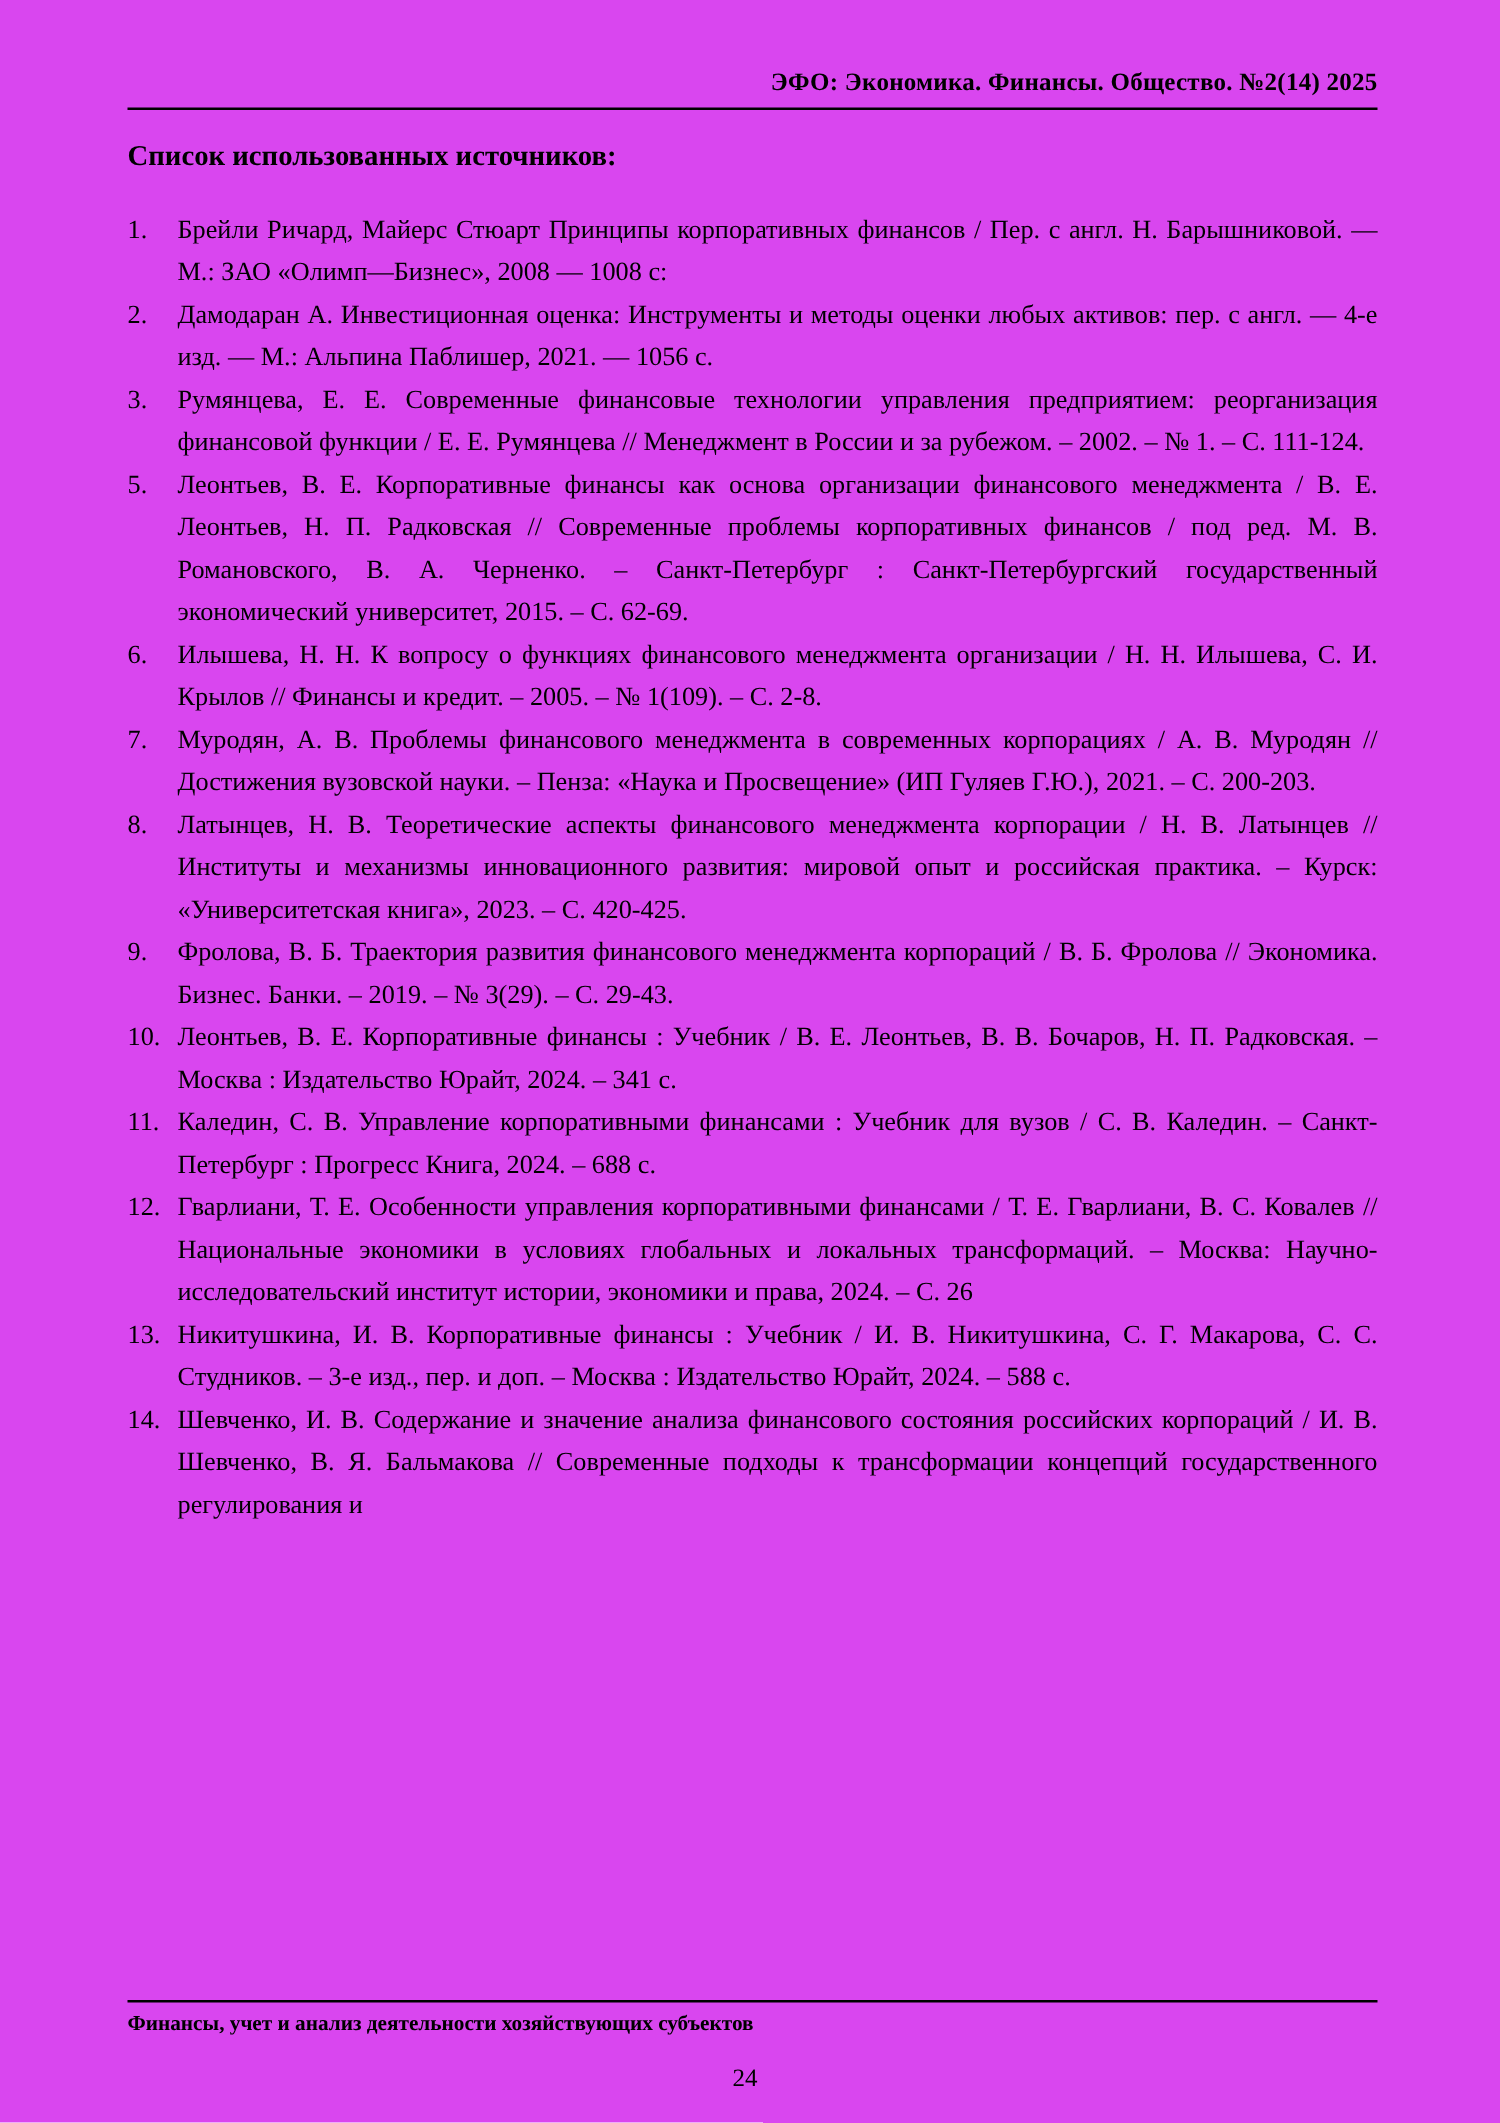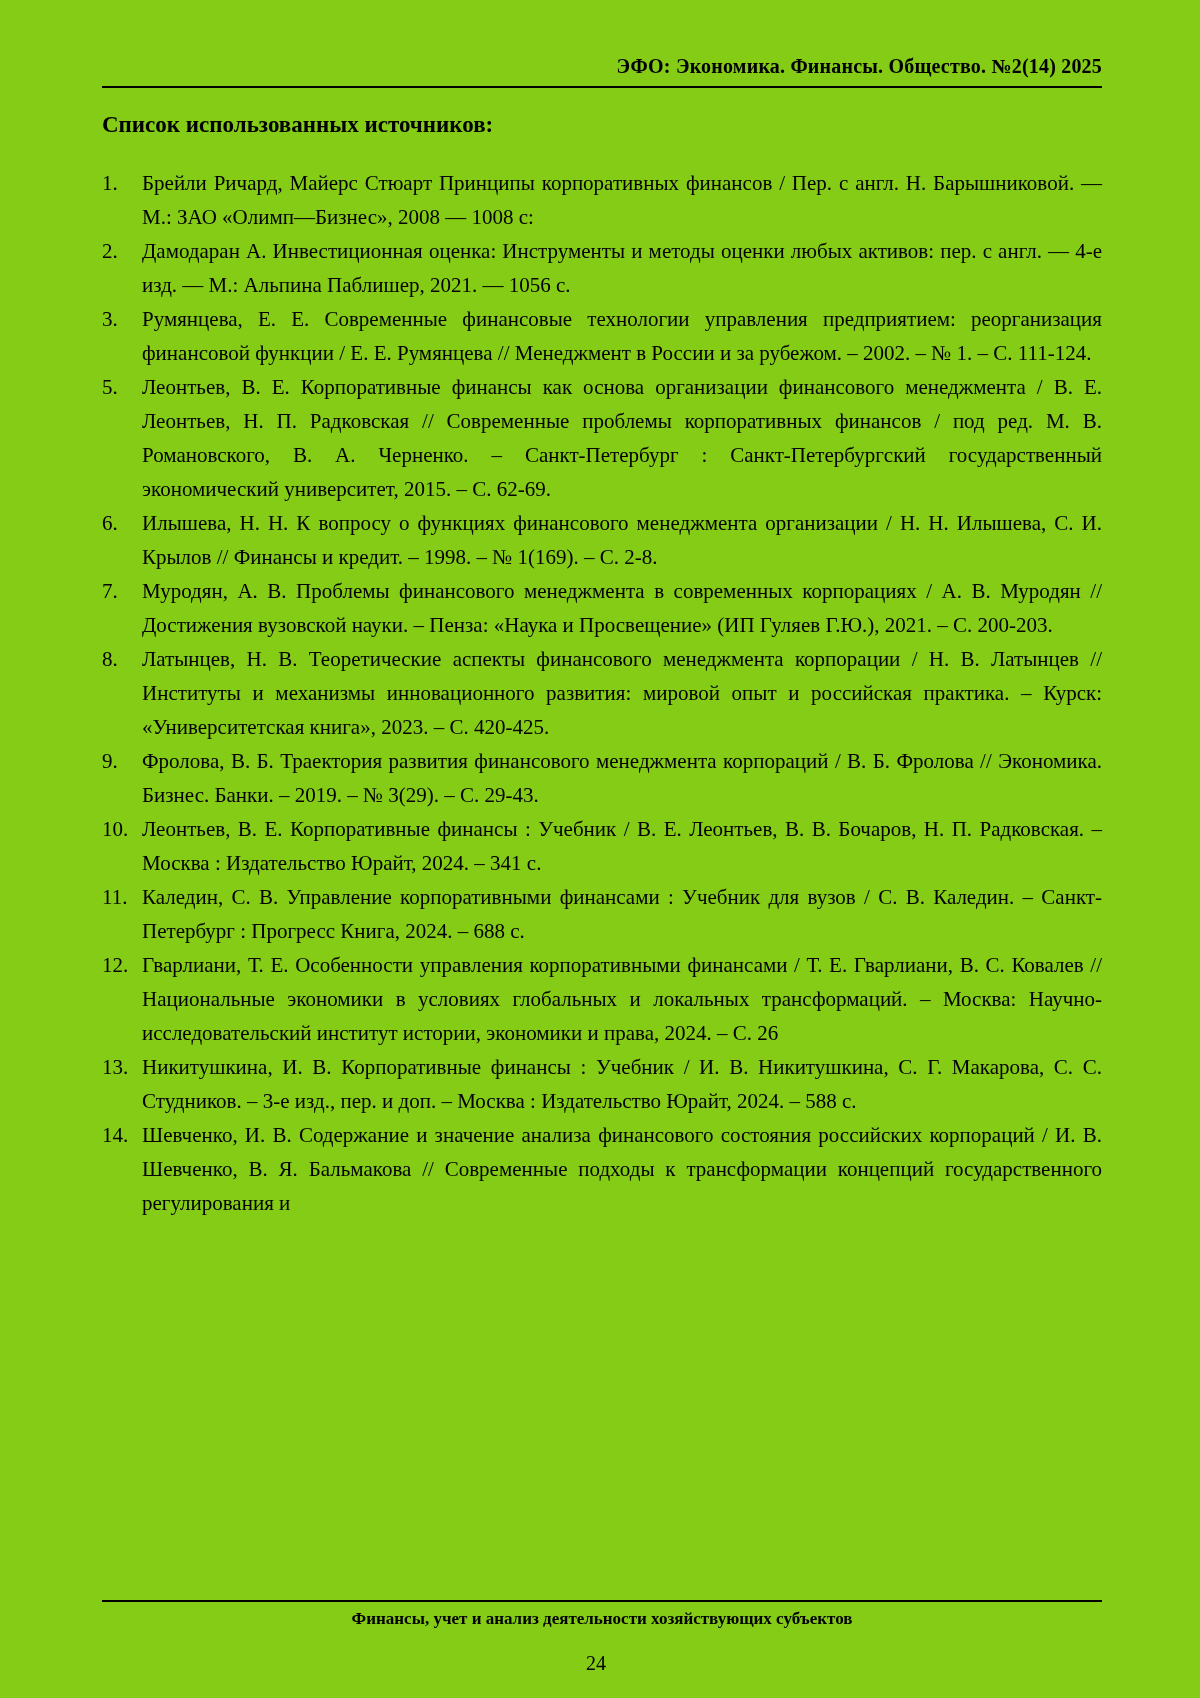--- a/index.html
+++ b/index.html
@@ -5,21 +5,21 @@
   html, body {
     margin: 0;
     padding: 0;
     background: #ffffff;
   }
   .page {
     position: relative;
     width: 1200px;
     height: 1698px;
     margin: 0 auto;
-    background: #84cc16;
+    background: #d946ef;
     box-sizing: border-box;
     padding: 54px 98px 22px 102px;
     display: flex;
     flex-direction: column;
     overflow: hidden;
     font-family: "Liberation Serif", "DejaVu Serif", serif;
     color: #000000;
   }
   .journal-header {
     text-align: right;
@@ -66,21 +66,21 @@
   .footer-rule {
     border: none;
     border-top: 2px solid #000000;
     margin: 0 0 6px 0;
     width: 100%;
   }
   .footer-text {
     font-weight: bold;
     font-size: 17px;
     line-height: 22px;
-    text-align: center;
+    text-align: left;
   }
   .page-number {
     text-align: center;
     font-size: 20px;
     line-height: 26px;
     padding-right: 12px;
     margin-top: 20px;
   }
 </style>
 </head>
@@ -92,21 +92,21 @@
 
   <hr class="rule">
 
   <h1 class="section-title">Список использованных источников:</h1>
 
   <ol class="references">
       <li class="reference"><span class="ref-num">1.</span><span>Брейли Ричард, Майерс Стюарт Принципы корпоративных финансов / Пер. с англ. Н. Барышниковой. — М.: ЗАО «Олимп—Бизнес», 2008 — 1008 с:</span></li>
       <li class="reference"><span class="ref-num">2.</span><span>Дамодаран А. Инвестиционная оценка: Инструменты и методы оценки любых активов: пер. с англ. — 4-е изд. — М.: Альпина Паблишер, 2021. — 1056 с.</span></li>
       <li class="reference"><span class="ref-num">3.</span><span>Румянцева, Е. Е. Современные финансовые технологии управления предприятием: реорганизация финансовой функции / Е. Е. Румянцева // Менеджмент в России и за рубежом. – 2002. – № 1. – С. 111-124.</span></li>
       <li class="reference"><span class="ref-num">5.</span><span>Леонтьев, В. Е. Корпоративные финансы как основа организации финансового менеджмента / В. Е. Леонтьев, Н. П. Радковская // Современные проблемы корпоративных финансов / под ред. М. В. Романовского, В. А. Черненко. – Санкт-Петербург : Санкт-Петербургский государственный экономический университет, 2015. – С. 62-69.</span></li>
-      <li class="reference"><span class="ref-num">6.</span><span>Илышева, Н. Н. К вопросу о функциях финансового менеджмента организации / Н. Н. Илышева, С. И. Крылов // Финансы и кредит. – 1998. – № 1(169). – С. 2-8.</span></li>
+      <li class="reference"><span class="ref-num">6.</span><span>Илышева, Н. Н. К вопросу о функциях финансового менеджмента организации / Н. Н. Илышева, С. И. Крылов // Финансы и кредит. – 2005. – № 1(109). – С. 2-8.</span></li>
       <li class="reference"><span class="ref-num">7.</span><span>Муродян, А. В. Проблемы финансового менеджмента в современных корпорациях / А. В. Муродян // Достижения вузовской науки. – Пенза: «Наука и Просвещение» (ИП Гуляев Г.Ю.), 2021. – С. 200-203.</span></li>
       <li class="reference"><span class="ref-num">8.</span><span>Латынцев, Н. В. Теоретические аспекты финансового менеджмента корпорации / Н. В. Латынцев // Институты и механизмы инновационного развития: мировой опыт и российская практика. – Курск: «Университетская книга», 2023. – С. 420-425.</span></li>
       <li class="reference"><span class="ref-num">9.</span><span>Фролова, В. Б. Траектория развития финансового менеджмента корпораций / В. Б. Фролова // Экономика. Бизнес. Банки. – 2019. – № 3(29). – С. 29-43.</span></li>
       <li class="reference"><span class="ref-num">10.</span><span>Леонтьев, В. Е. Корпоративные финансы : Учебник / В. Е. Леонтьев, В. В. Бочаров, Н. П. Радковская. – Москва : Издательство Юрайт, 2024. – 341 с.</span></li>
       <li class="reference"><span class="ref-num">11.</span><span>Каледин, С. В. Управление корпоративными финансами : Учебник для вузов / С. В. Каледин. – Санкт-Петербург : Прогресс Книга, 2024. – 688 с.</span></li>
       <li class="reference"><span class="ref-num">12.</span><span>Гварлиани, Т. Е. Особенности управления корпоративными финансами / Т. Е. Гварлиани, В. С. Ковалев // Национальные экономики в условиях глобальных и локальных трансформаций. – Москва: Научно-исследовательский институт истории, экономики и права, 2024. – С. 26</span></li>
       <li class="reference"><span class="ref-num">13.</span><span>Никитушкина, И. В. Корпоративные финансы : Учебник / И. В. Никитушкина, С. Г. Макарова, С. С. Студников. – 3-е изд., пер. и доп. – Москва : Издательство Юрайт, 2024. – 588 с.</span></li>
       <li class="reference"><span class="ref-num">14.</span><span>Шевченко, И. В. Содержание и значение анализа финансового состояния российских корпораций / И. В. Шевченко, В. Я. Бальмакова // Современные подходы к трансформации концепций государственного регулирования и</span></li>
     </ol>
 

